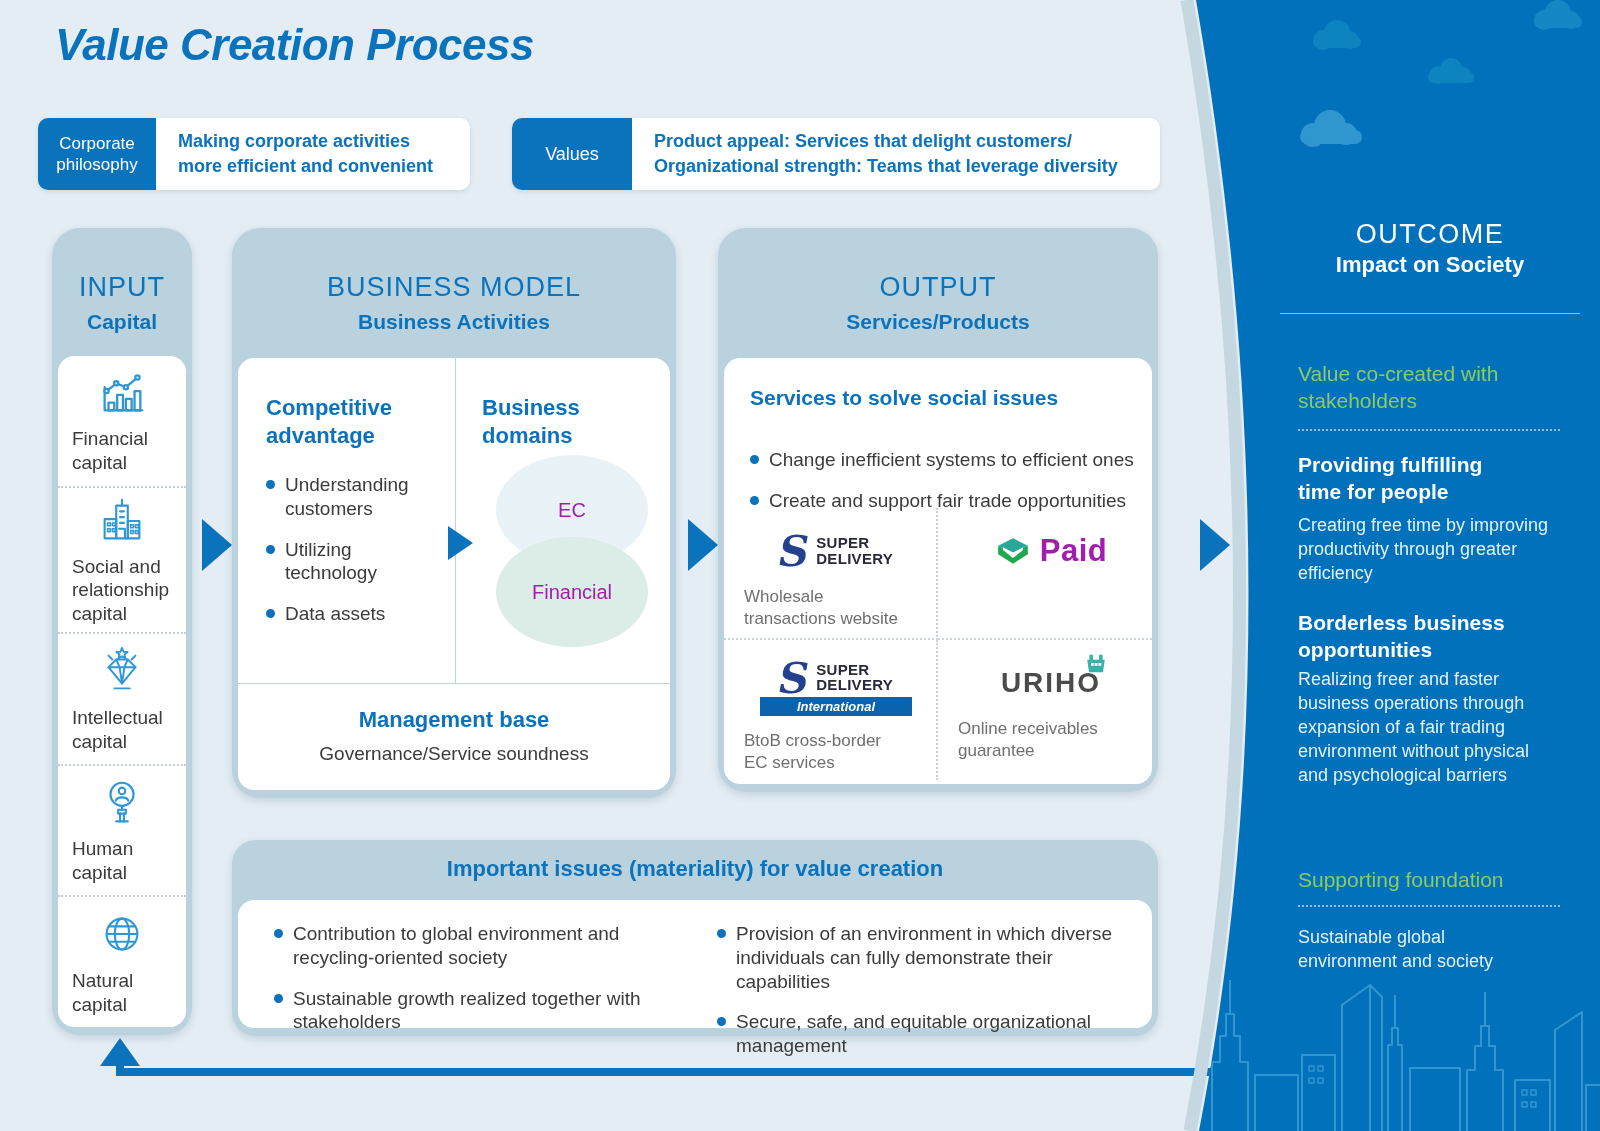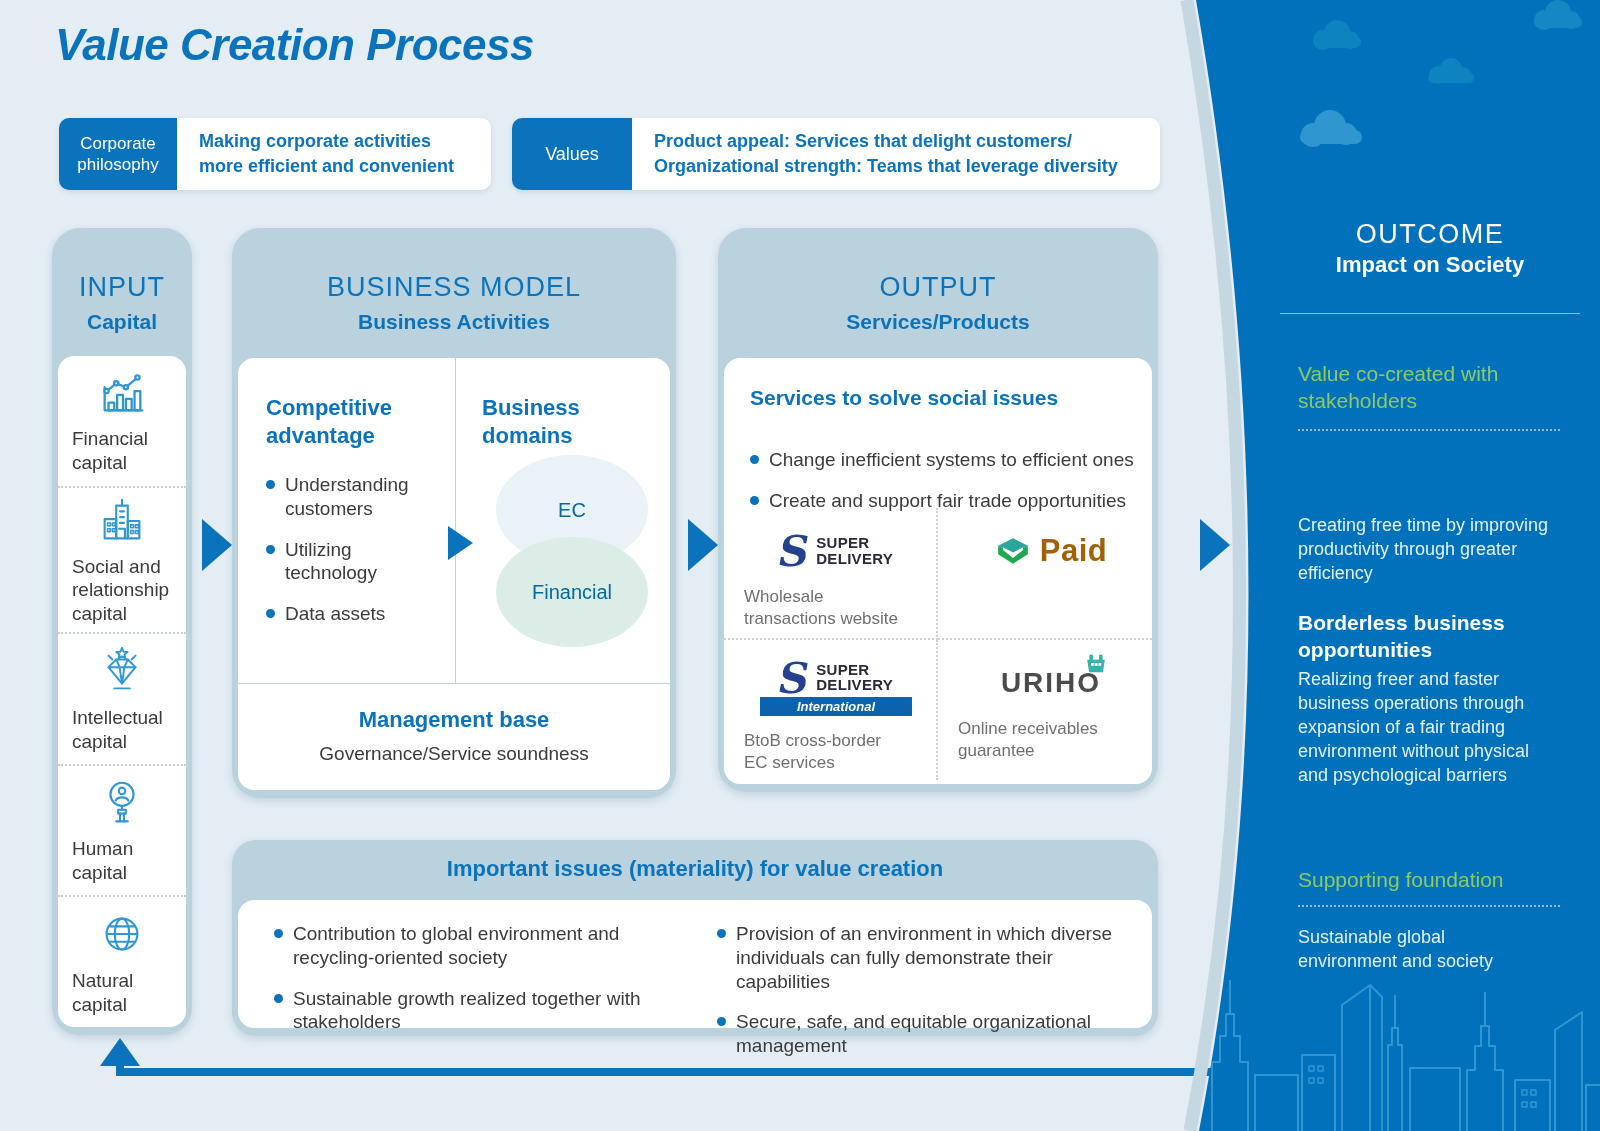--- a/index.html
+++ b/index.html
@@ -10,21 +10,21 @@
   
   .page-title{position:absolute;left:55px;top:20px;font-size:44px;font-weight:700;
               color:var(--accent,#0b72bc);letter-spacing:-0.5px;margin:0;font-style:italic;}
   .pill{position:absolute;top:118px;height:72px;display:flex;border-radius:10px;
         box-shadow:0 2px 5px rgba(30,70,100,.12);}
   .pill-label{background:var(--accent,#0b72bc);color:#fff;border-radius:10px 0 0 10px;
               display:flex;align-items:center;justify-content:center;text-align:center;
               font-size:17px;line-height:1.25;}
   .pill-body{background:#fff;border-radius:0 10px 10px 0;flex:1;display:flex;align-items:center;
              padding-left:22px;color:var(--accent,#0b72bc);font-size:18px;font-weight:700;line-height:1.4;}
-  .pill-phil{left:59px;width:432px;}
+  .pill-phil{left:38px;width:432px;}
   .pill-phil .pill-label{width:118px;}
   .pill-values{left:512px;width:648px;}
   .pill-values .pill-label{width:120px;font-size:18px;}
 
   
   .card{position:absolute;background:var(--band,#b9d2de);border-radius:28px;
         box-shadow:0 3px 9px rgba(30,70,100,.16);}
   .card .kicker{color:var(--accent,#0b72bc);text-align:center;font-size:27px;font-weight:400;
                 letter-spacing:1px;margin:44px 0 0;}
   .card .sub{color:var(--accent,#0b72bc);text-align:center;font-size:21px;font-weight:700;margin:7px 0 0;}
@@ -51,21 +51,21 @@
   .bm-left{width:218px;border-right:1px solid #bcd2dc;padding:36px 0 0 28px;box-sizing:border-box;}
   .bm-right{flex:1;padding:36px 0 0 26px;box-sizing:border-box;}
   .cell-h{font-size:22px;font-weight:700;color:var(--accent,#0b72bc);line-height:1.25;margin:0;}
   ul.dots{list-style:none;margin:24px 0 0;padding:0;}
   ul.dots li{position:relative;padding-left:19px;font-size:19px;color:var(--text-dark,#3b3b3b);
              line-height:1.25;margin-bottom:17px;}
   ul.dots li::before{content:"";position:absolute;left:0;top:7px;width:9px;height:9px;border-radius:50%;
              background:var(--accent,#0b72bc);}
   .domain-ellipses{position:relative;width:160px;margin:6px auto 0;height:200px;}
   .el{position:absolute;left:0;width:152px;height:110px;border-radius:50%;display:flex;
-      align-items:center;justify-content:center;font-size:20px;color:#0369a1;}
+      align-items:center;justify-content:center;font-size:20px;color:#a21caf;}
   .el-ec{top:0;background:#e9f2f6;}
   .el-fin{top:82px;background:#dcede7;}
   .bm-mini-arrow{position:absolute;left:210px;top:168px;width:0;height:0;border:17px solid transparent;
                  border-right:0;border-left:25px solid var(--accent,#0b72bc);}
   .bm-bottom{position:absolute;left:0;right:0;top:325px;bottom:0;border-top:1px solid #bcd2dc;
              text-align:center;padding-top:22px;}
   .bm-bottom .mgmt-sub{font-size:19px;color:var(--text-dark,#3b3b3b);margin:9px 0 0;}
 
   
   .out-card{left:718px;top:228px;width:440px;height:564px;}
@@ -82,21 +82,21 @@
   .logo-row{height:62px;display:flex;align-items:center;justify-content:center;}
   .svc-caption{font-size:17px;color:var(--text-gray,#6f6f6f);line-height:1.3;margin-top:4px;}
   .sd{display:flex;align-items:center;gap:7px;}
   .sd-mark{font-family:"DejaVu Serif",serif;font-style:italic;font-weight:700;font-size:42px;
            color:#24418f;line-height:.75;transform:translateY(1px);}
   .sd-words{font-size:15px;font-weight:800;color:#29293a;line-height:1.05;letter-spacing:.3px;}
   .sd-col{display:flex;flex-direction:column;align-items:center;}
   .sd-intl{background:#0b62ad;color:#fff;font-style:italic;font-weight:700;font-size:13px;
            text-align:center;padding:2px 0;width:152px;margin-top:4px;}
   .paid{display:flex;align-items:center;gap:9px;}
-  .paid-word{font-size:31px;font-weight:800;color:#a16207;letter-spacing:.5px;}
+  .paid-word{font-size:31px;font-weight:800;color:#a21caf;letter-spacing:.5px;}
   .uriho{position:relative;font-size:28px;font-weight:800;color:#4b4b4b;letter-spacing:2px;}
   .uriho-icon{position:absolute;right:-6px;top:-13px;}
 
   
   .mat-card{left:232px;top:840px;width:926px;height:196px;border-radius:24px;}
   .mat-title{margin:16px 0 0;text-align:center;font-size:22px;font-weight:700;color:var(--accent,#0b72bc);}
   .mat-card .inner{top:60px;display:flex;gap:26px;padding:22px 18px 0 36px;box-sizing:border-box;}
   .mat-col{flex:1;}
   .mat-col li{font-size:18px;line-height:1.3;margin-bottom:15px;}
 
@@ -406,20 +406,22 @@
       <path d="M425 1131 V1030 L452 1012 V1131"></path>
       <path d="M456 1131 V1085 H470"></path>
     </g>
   </svg>
 
   <div class="oc oc-kicker" data-bind="outcome.kicker">OUTCOME</div>
   <div class="oc oc-title" data-bind="outcome.title">Impact on Society</div>
   <div class="oc-line"></div>
   <div class="oc oc-green" style="top:360px;" data-bind="outcome.group1">Value co-created with stakeholders</div>
   <div class="oc oc-dotted" style="top:429px;"></div>
+  <div class="oc oc-h" style="top:452px;" data-bind="outcome.blocks.0.heading">Providing fulfilling
+time for people</div>
   <div class="oc oc-b" style="top:514px;" data-bind="outcome.blocks.0.body">Creating free time by improving productivity through greater efficiency</div>
   <div class="oc oc-h" style="top:610px;" data-bind="outcome.blocks.1.heading">Borderless business
 opportunities</div>
   <div class="oc oc-b" style="top:668px;" data-bind="outcome.blocks.1.body">Realizing freer and faster business operations through expansion of a fair trading environment without physical and psychological barriers</div>
   <div class="oc oc-green" style="top:866px;" data-bind="outcome.group2">Supporting foundation</div>
   <div class="oc oc-dotted" style="top:905px;"></div>
   <div class="oc oc-b" style="top:926px;" data-bind="outcome.group2_body">Sustainable global
 environment and society</div>
 
 </div>

